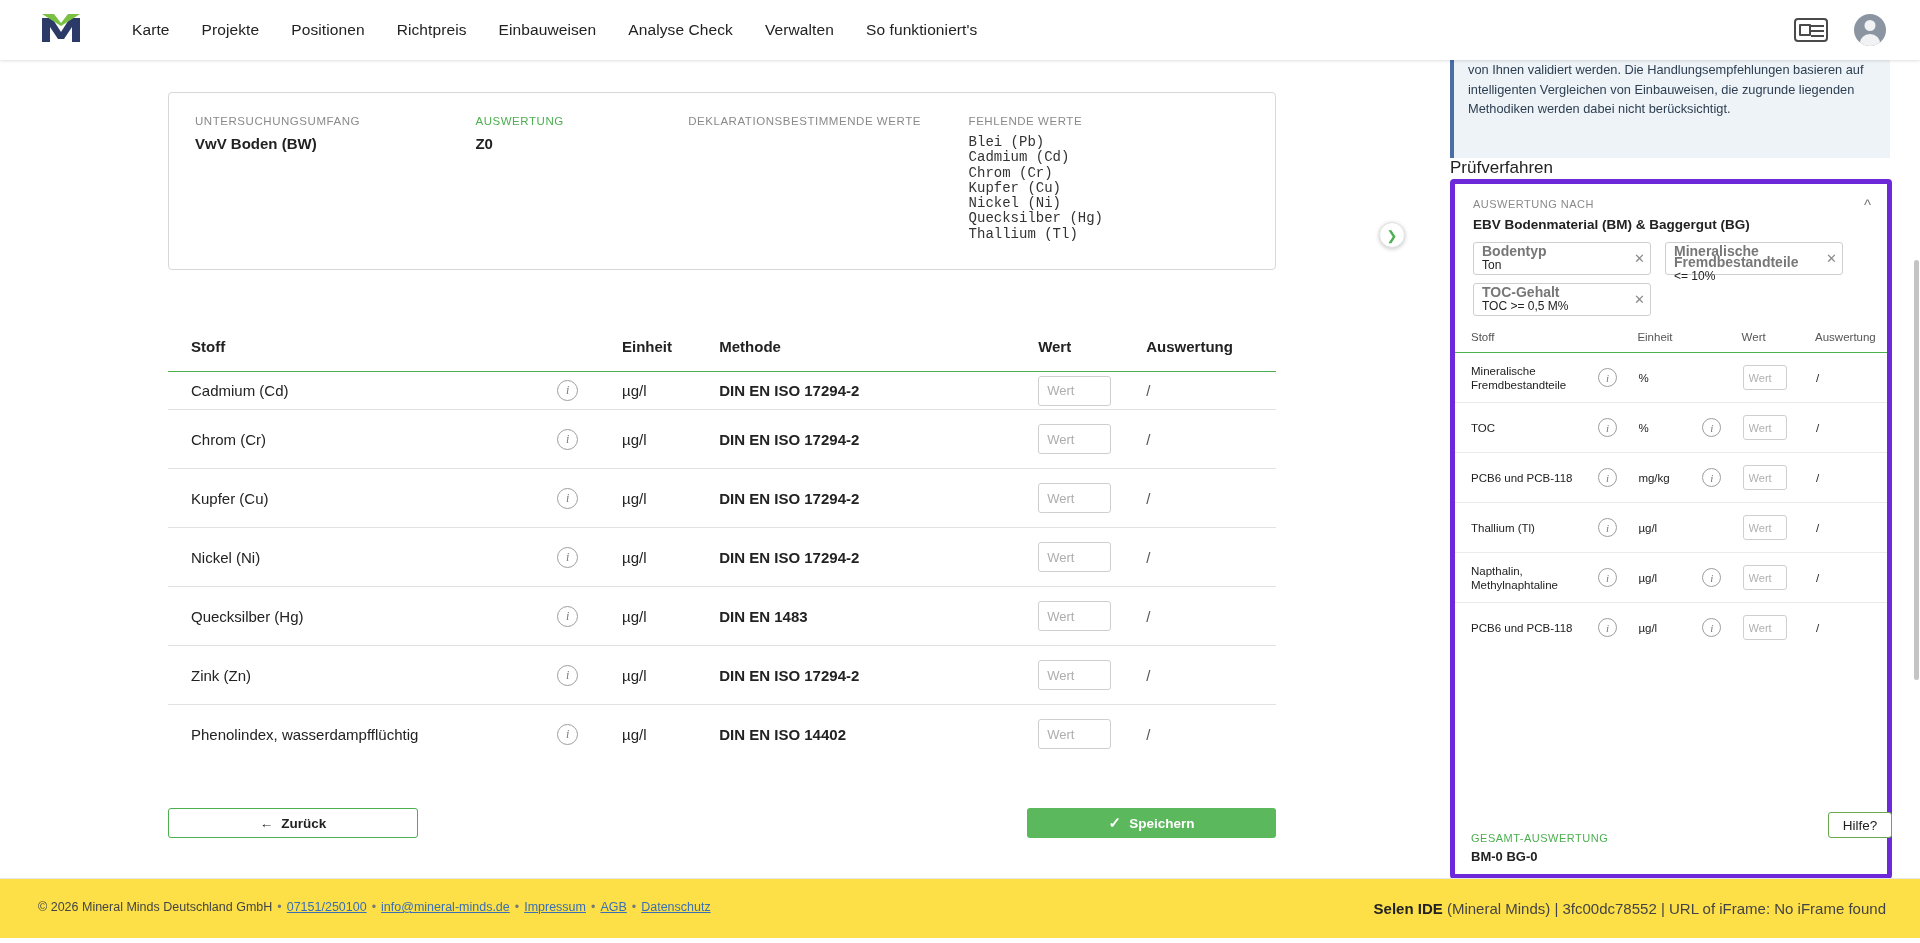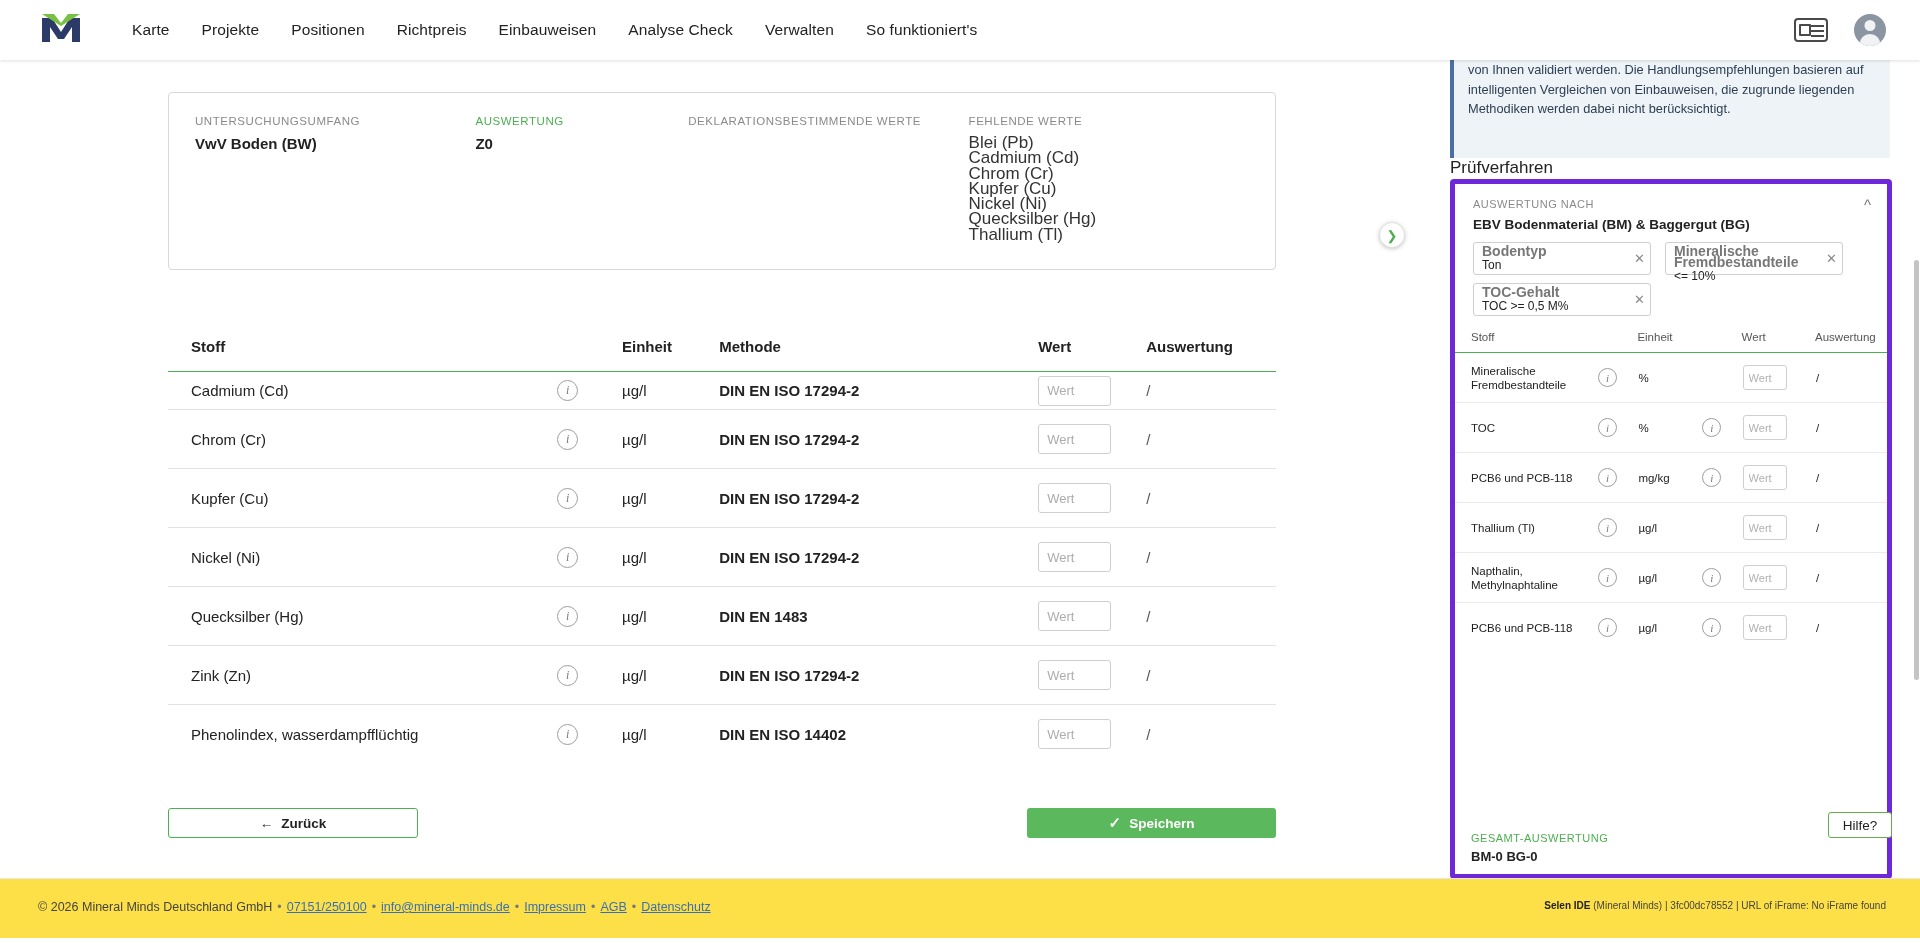--- a/index.html
+++ b/index.html
@@ -62,21 +62,21 @@
   }
   .summary-grid { display: flex; padding: 22px 26px 0 26px; }
   .sum-col { width: 290px; }
   .sum-col.wide { width: 220px; }
   .sum-label {
     font-size: 11.5px; letter-spacing: .55px; color: #8a8a8a; text-transform: uppercase;
     margin-bottom: 8px;
   }
   .sum-label.active { color: #4caf50; }
   .sum-value { font-size: 15px; font-weight: bold; color: #222; }
-  .sum-list { font-size: 17px; color: #333; line-height: 15.3px; }
+  .sum-list { font-size: 14px; color: #333; line-height: 15.3px; font-family: Liberation Mono, monospace; }
   .sum-list div { white-space: nowrap; }
 
   
   .table-wrap { position: absolute; left: 160px; top: 278px; width: 1108px; }
   .tbl { width: 100%; border-collapse: collapse; }
   .tbl th {
     text-align: left; font-size: 15px; font-weight: bold; color: #222;
     padding: 0 0 16px 0;
   }
   .tbl td { font-size: 15px; color: #222; padding: 0; height: 59px; vertical-align: middle; }
@@ -214,21 +214,21 @@
   
   .footer {
     position: absolute; bottom: 5px; left: 0; width: 1920px; height: 60px;
     border-top: 1px solid #e6e6e6; background: #fde047;
   }
   .footer-left {
     position: absolute; left: 38px; top: 21px; font-size: 12.5px; color: #444;
   }
   .footer-left a { color: #3b6fb5; text-decoration: underline; }
   .footer-right {
-    position: absolute; right: 34px; top: 21px; font-size: 10px; color: #444; text-align: right;
+    position: absolute; right: 34px; top: 21px; font-size: 15px; color: #444; text-align: right;
   }
   .footer-right b { color: #222; }
   .sep { margin: 0 5px; color: #777; }
 </style>
 </head>
 <body>
 
 <div class="page">
 
   <div class="navbar">

